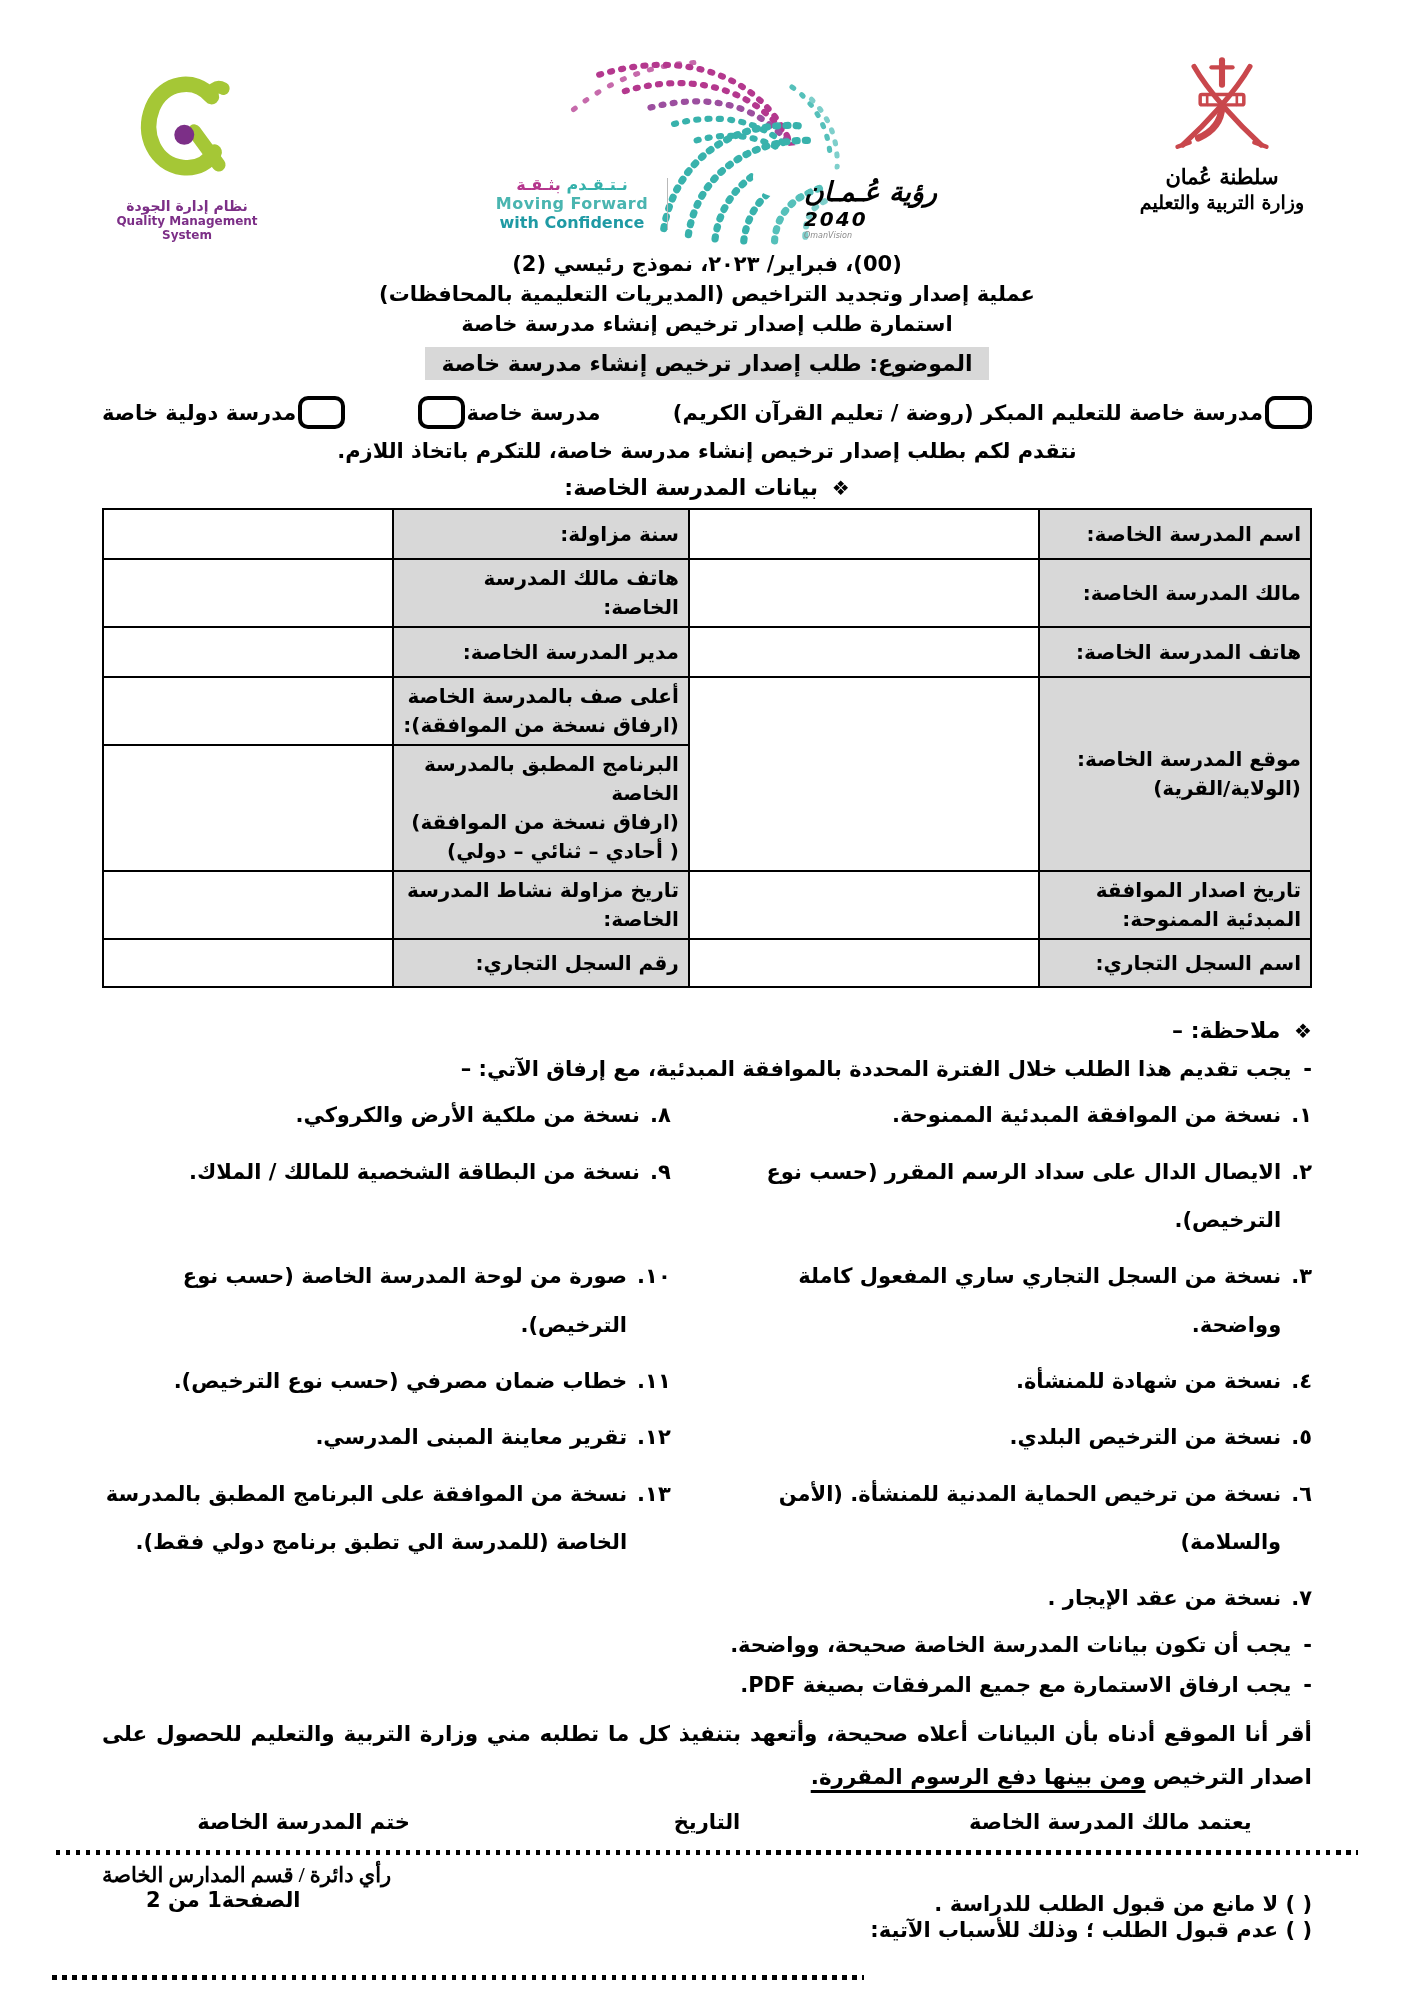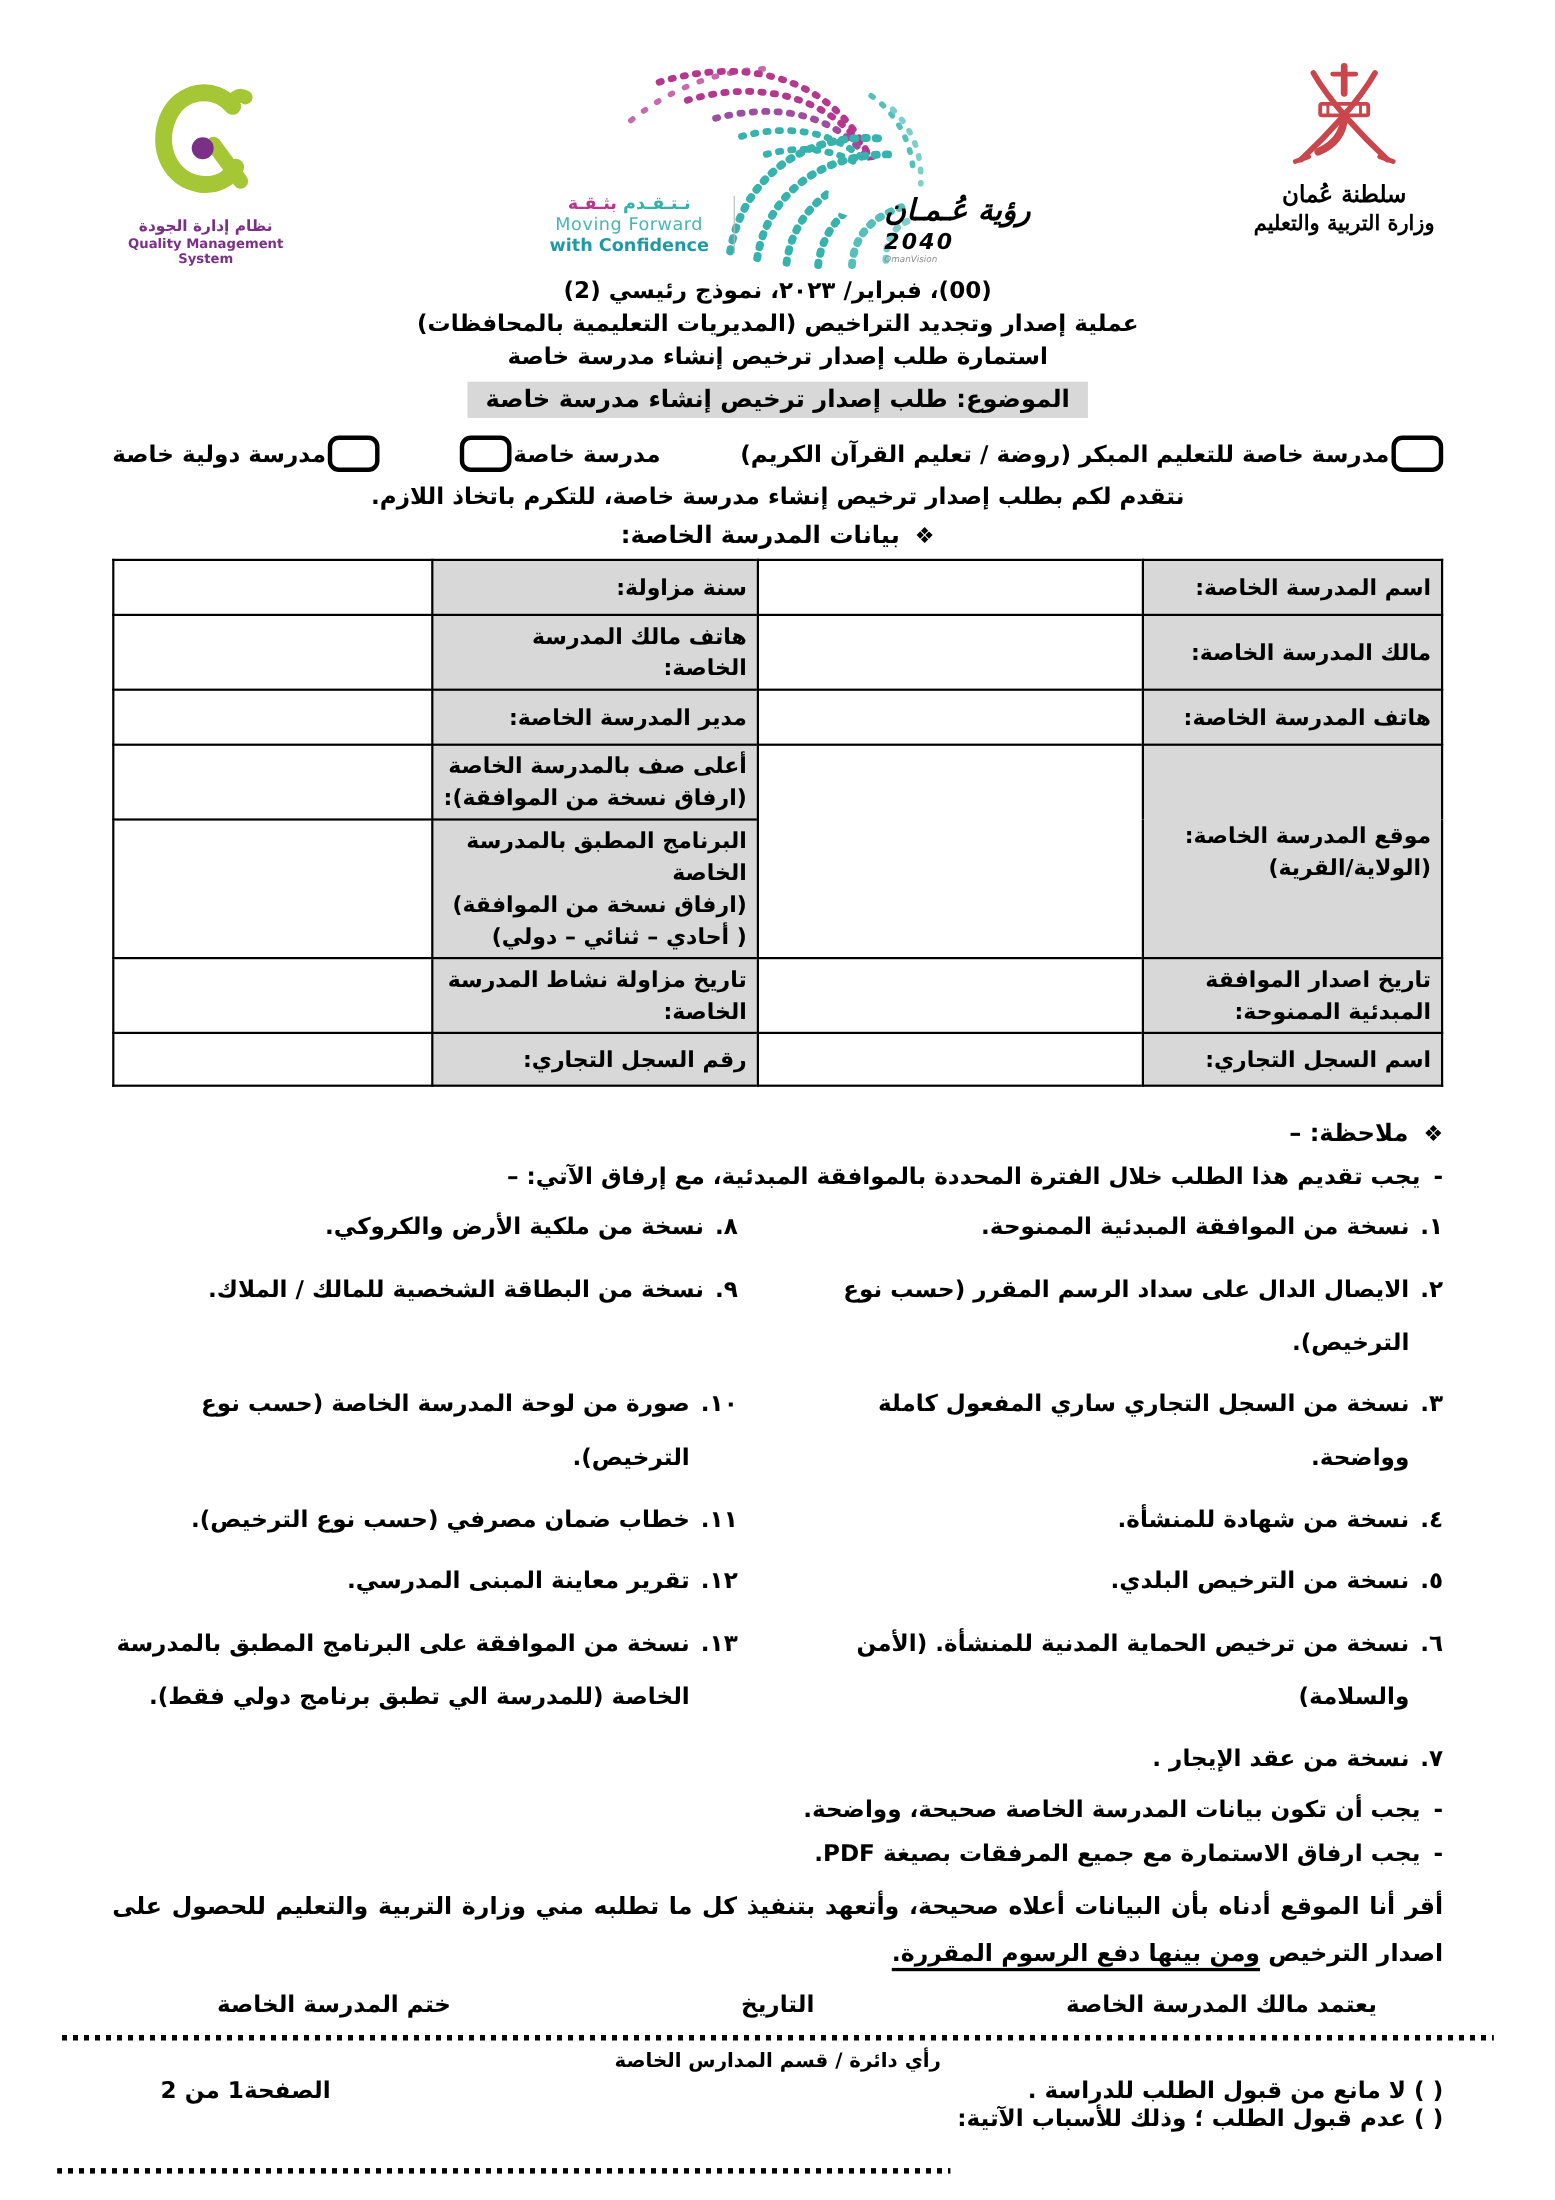--- a/index.html
+++ b/index.html
@@ -16,21 +16,21 @@
   .qms-text-ar { color:#7c2f87; font-size:14px; margin-top:2px; }
   .qms-text-en { color:#7c2f87; font-size:12px; }
   .ministry-block { width:200px; padding-top:10px; }
   .ministry-country { font-size:21px; margin-top:8px; font-family:"DejaVu Serif", serif; }
   .ministry-name { font-size:19px; margin-top:2px; font-family:"DejaVu Serif", serif; }
   .vision-block { width:430px; position:relative; height:200px; }
   .vision-svg { position:absolute; top:0; right:35px; }
   .vision-tagline { position:absolute; left:0; bottom:14px; text-align:center; direction:ltr; width:170px; }
   .vt-ar { font-size:16px; }
   .vt-ar .w1 { color:#35b1ab; } .vt-ar .w2 { color:#b5368d; }
-  .vt-en1 { color:#4ab5b0; font-size:16px; font-weight:400; letter-spacing:.5px; }
+  .vt-en1 { color:#4ab5b0; font-size:16px; font-weight:700; letter-spacing:.5px; }
   .vt-en2 { color:#1f9aa4; font-size:16px; font-weight:700; }
   .vision-divider { position:absolute; left:180px; bottom:16px; width:1px; height:52px; background:#b9b9b9; }
   .vision-wordmark { position:absolute; right:-20px; bottom:6px; text-align:left;font-style:italic; }
   .vw-ar { font-size:27px; }
   .vw-year { font-size:20px; letter-spacing:2px; direction:ltr; }
   .vw-sub { font-size:8px; color:#8a8a8a; font-weight:400; direction:ltr; }
   
   .titles { text-align:center; margin-top:2px; }
   .titles div { font-size:21px; line-height:1.42; }
   
@@ -63,21 +63,21 @@
   .rule { display:flex; gap:12px; font-size:21px; line-height:1.9; }
   
   .ack { margin-top:6px; font-size:21.5px; line-height:2.0; text-align:justify; }
   .ack .ul { text-decoration:underline; text-decoration-thickness:2.5px; text-underline-offset:6px; }
   
   .sig-row { display:grid; grid-template-columns:1fr 1fr 1fr; margin-top:12px; font-size:21px; }
   .sig-row span { text-align:center; }
   .dotline { height:5px; margin:16px -46px 0 -46px;
     background:repeating-linear-gradient(90deg,#000 0 4.5px,transparent 4.5px 10px); }
   
-  .opinion-heading { margin-top:8px; font-size:18px; text-align:center; }
+  .opinion-heading { margin-top:8px; font-size:21px; text-align:left;font-family:Liberation Serif, serif; }
   .opinion-line { margin-top:4px; font-size:21px; text-align:right; }
   .opinion-line2 { margin-top:2px; font-size:21px; display:flex; align-items:flex-end; }
   .opinion-line2 .dots { flex:1; height:5px; margin:0 6px -46px 0; margin-left:-50px; align-self:flex-end; transform:translateY(-8px);
     background:repeating-linear-gradient(90deg,#000 0 4.5px,transparent 4.5px 10px); }
   
   .page-footer { position:absolute; left:146px; top:1888px; font-size:21px; }
 </style>
 </head>
 <body>
 

